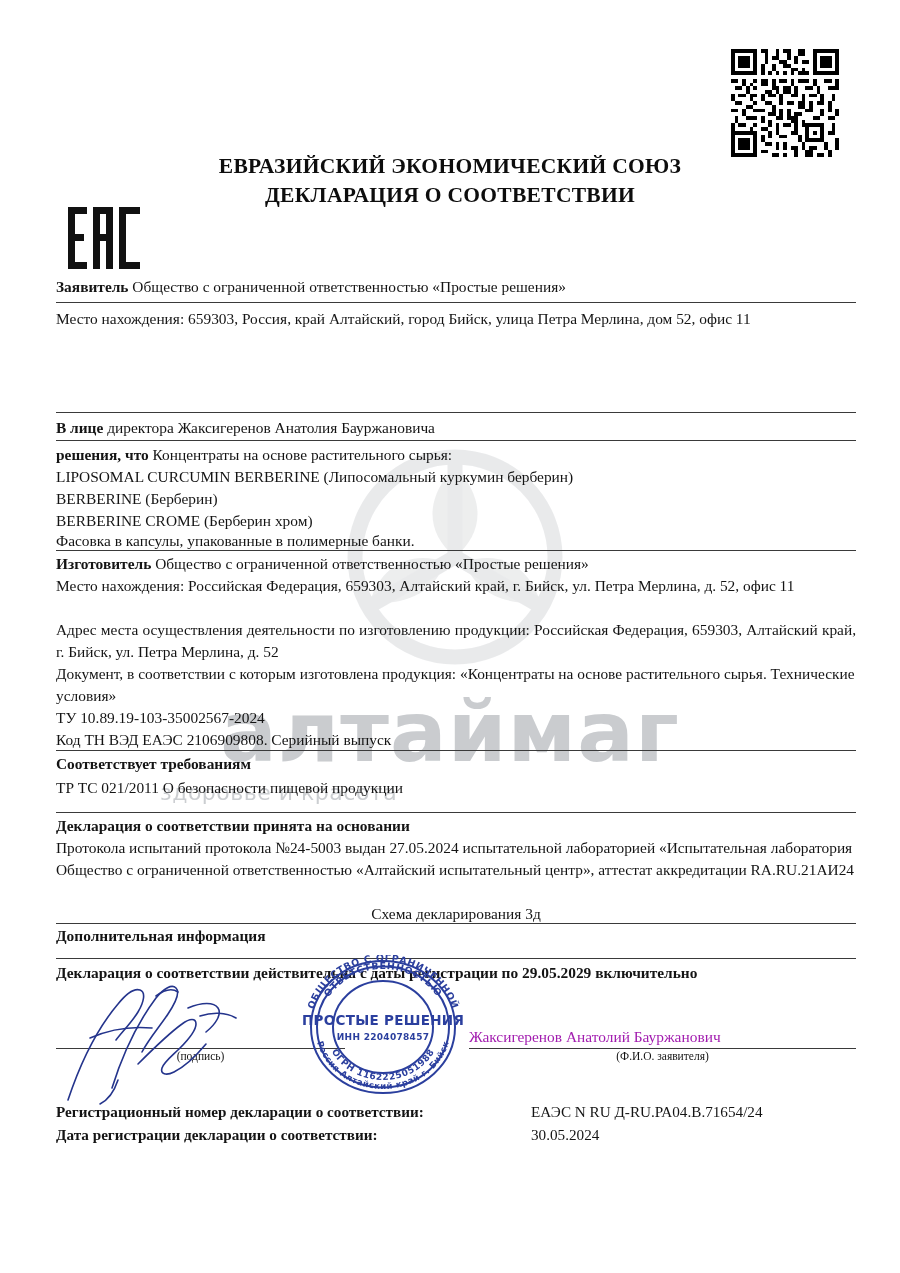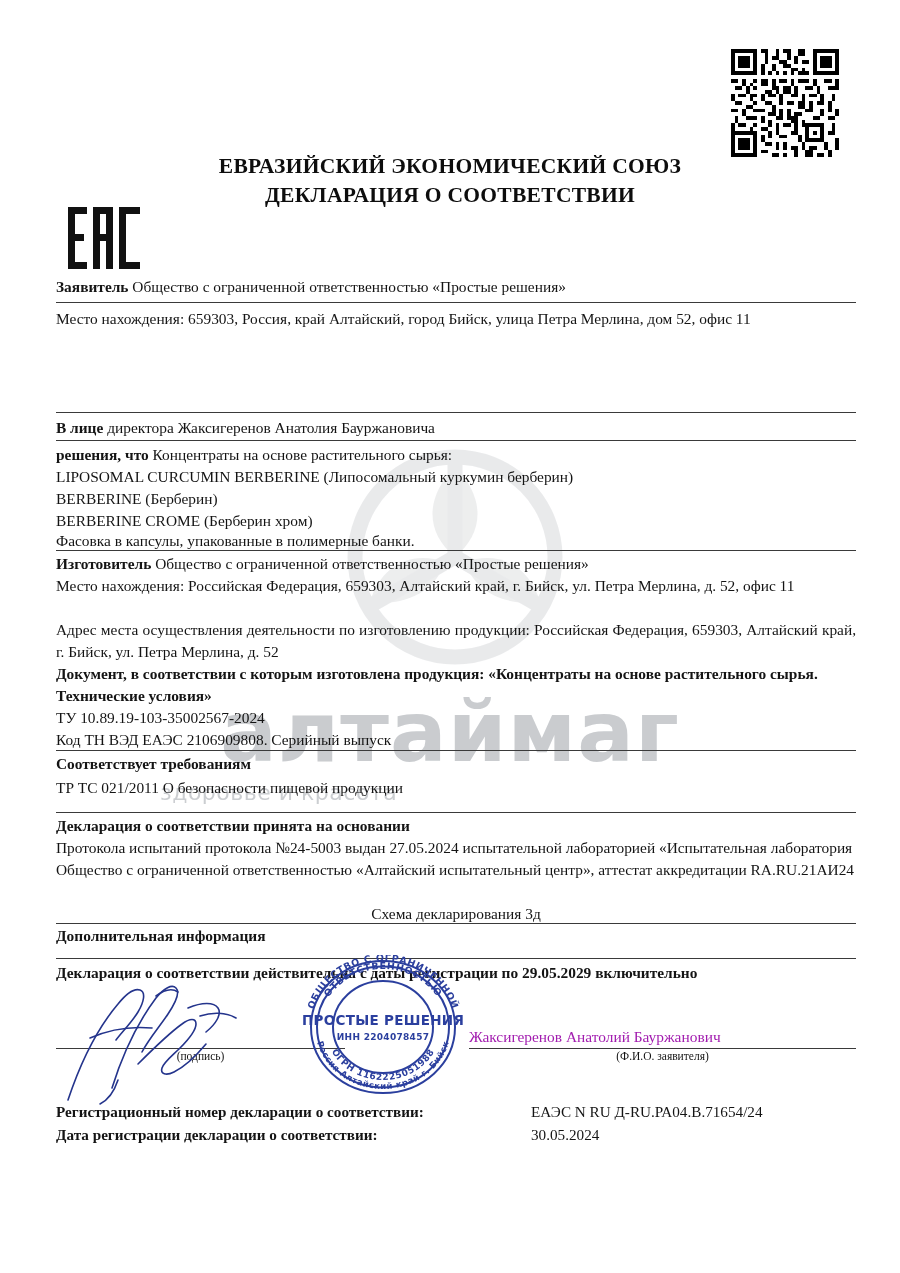--- a/index.html
+++ b/index.html
@@ -430,21 +430,21 @@
     <div class="row txt" style="top:553px;">
       <span class="b">Изготовитель</span>
       <span>Общество с ограниченной ответственностью «Простые решения»</span>
     </div>
     <div class="row txt" style="top:575px;">
       <span>Место нахождения: Российская Федерация, 659303, Алтайский край, г. Бийск, ул. Петра Мерлина, д. 52, офис 11</span>
     </div>
     <div class="row txt just" style="top:619px;">
       <span>Адрес места осуществления деятельности по изготовлению продукции: Российская Федерация, 659303, Алтайский край, г. Бийск, ул. Петра Мерлина, д. 52</span>
     </div>
-    <div class="row txt" style="top:663px;font-weight:bold;">
+    <div class="row txt" style="top:663px;">
       <span>Документ, в соответствии с которым изготовлена продукция: «Концентраты на основе растительного сырья. Технические условия»</span>
     </div>
     <div class="row txt" style="top:707px;">
       <span>ТУ 10.89.19-103-35002567-2024</span>
     </div>
     <div class="row txt" style="top:729px;">
       <span>Код ТН ВЭД ЕАЭС 2106909808. Серийный выпуск</span>
     </div>
     <div class="rule" style="top:750px;"></div>
 

